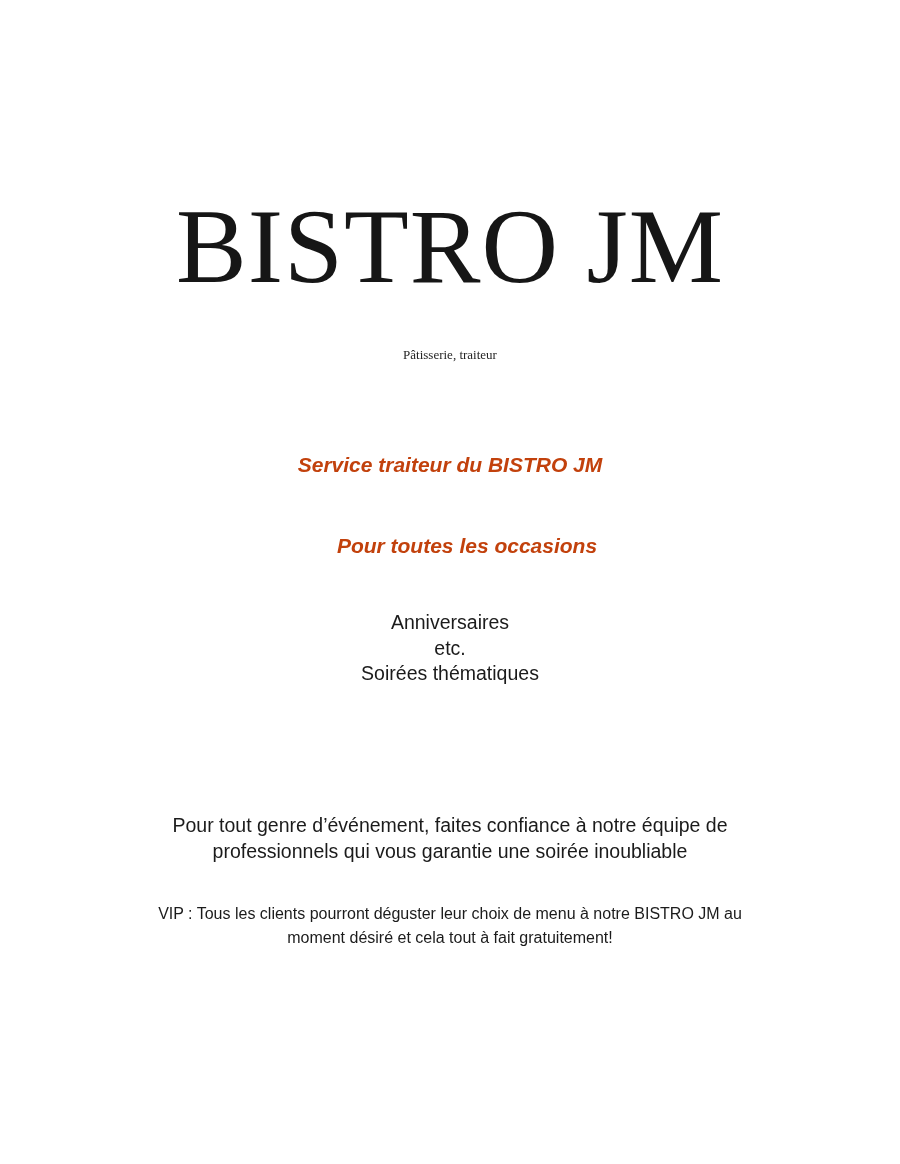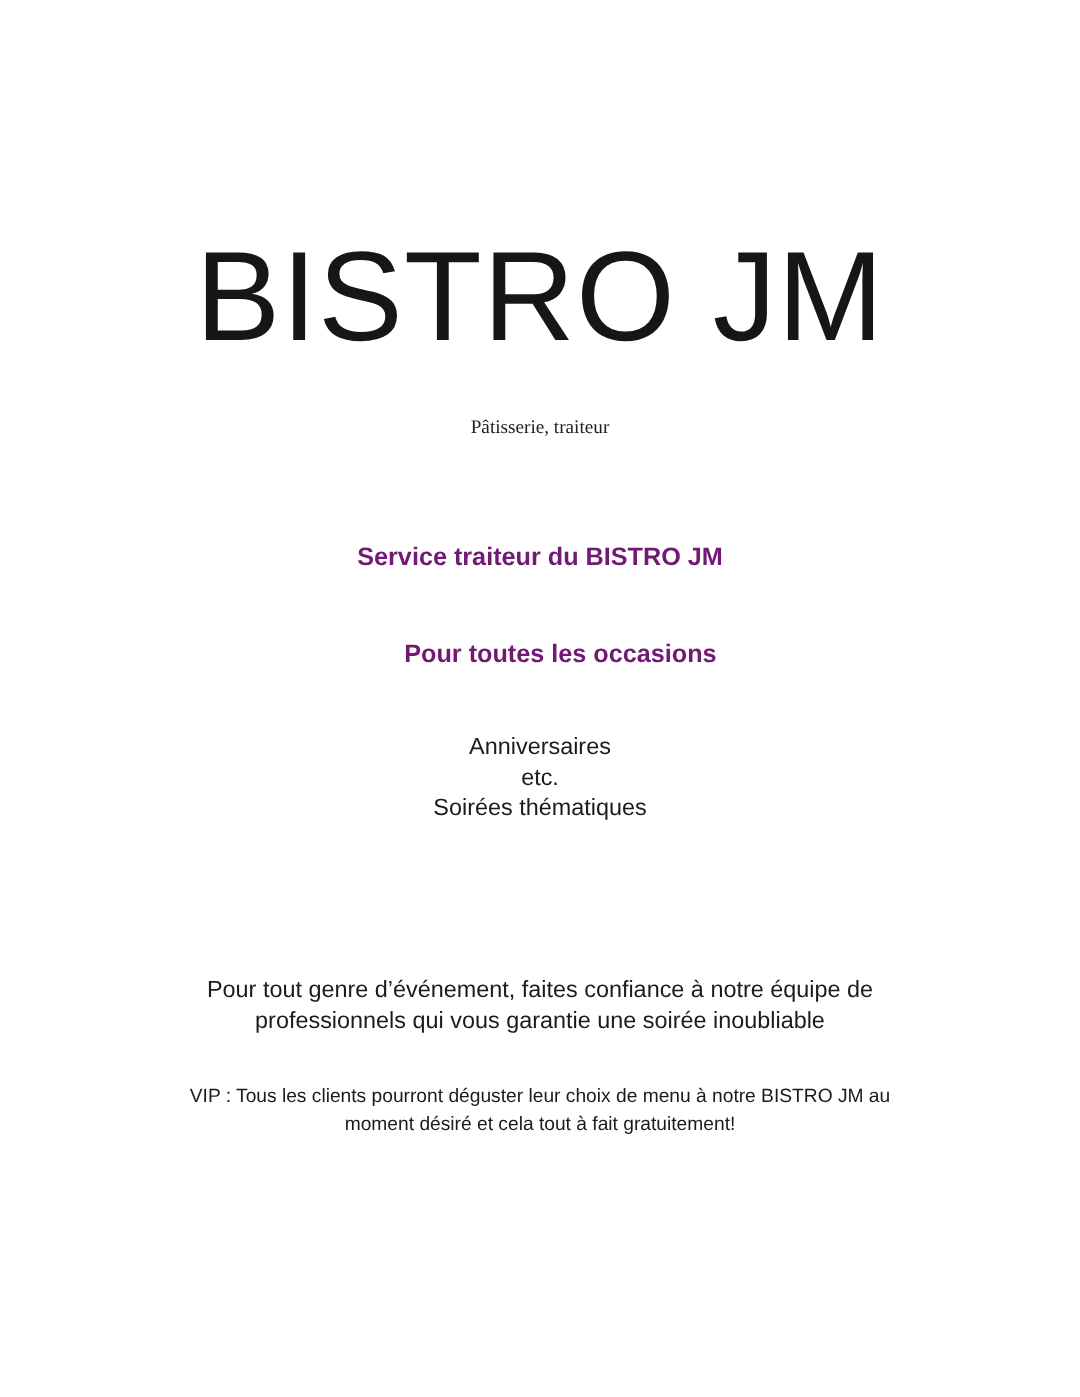--- a/index.html
+++ b/index.html
@@ -17,40 +17,41 @@
   }
   .centered {
     position: absolute;
     left: 0;
     width: 100%;
     text-align: center;
     margin: 0;
   }
   .doc-title {
     top: 194px;
-    font-family: Liberation Sans, sans-serif;
+    font-family: Liberation Serif, serif;
     font-weight: 400;
     font-size: 106px;
     line-height: 1;
     letter-spacing: 1px;
     color: #161616;
   }
   .doc-subtitle {
     top: 347px;
     font-family: "Liberation Serif", "DejaVu Serif", serif;
-    font-size: 16px;
+    font-size: 13px;
     line-height: 1.2;
     color: #1f1f1f;
   }
   .heading {
     font-family: "Liberation Sans", sans-serif;
     font-weight: 700;
     font-size: 21px;
     line-height: 1.2;
-    color: #701a75;
+    color: #c2410c;
+    font-style: italic;
   }
   .service-heading { top: 452px; }
   .occasions-heading { top: 533px; margin-left: 17px; }
   .occasion-list {
     top: 610px;
     font-family: "Liberation Sans", sans-serif;
     font-size: 19.5px;
     line-height: 25.5px;
     color: #1b1b1b;
   }

